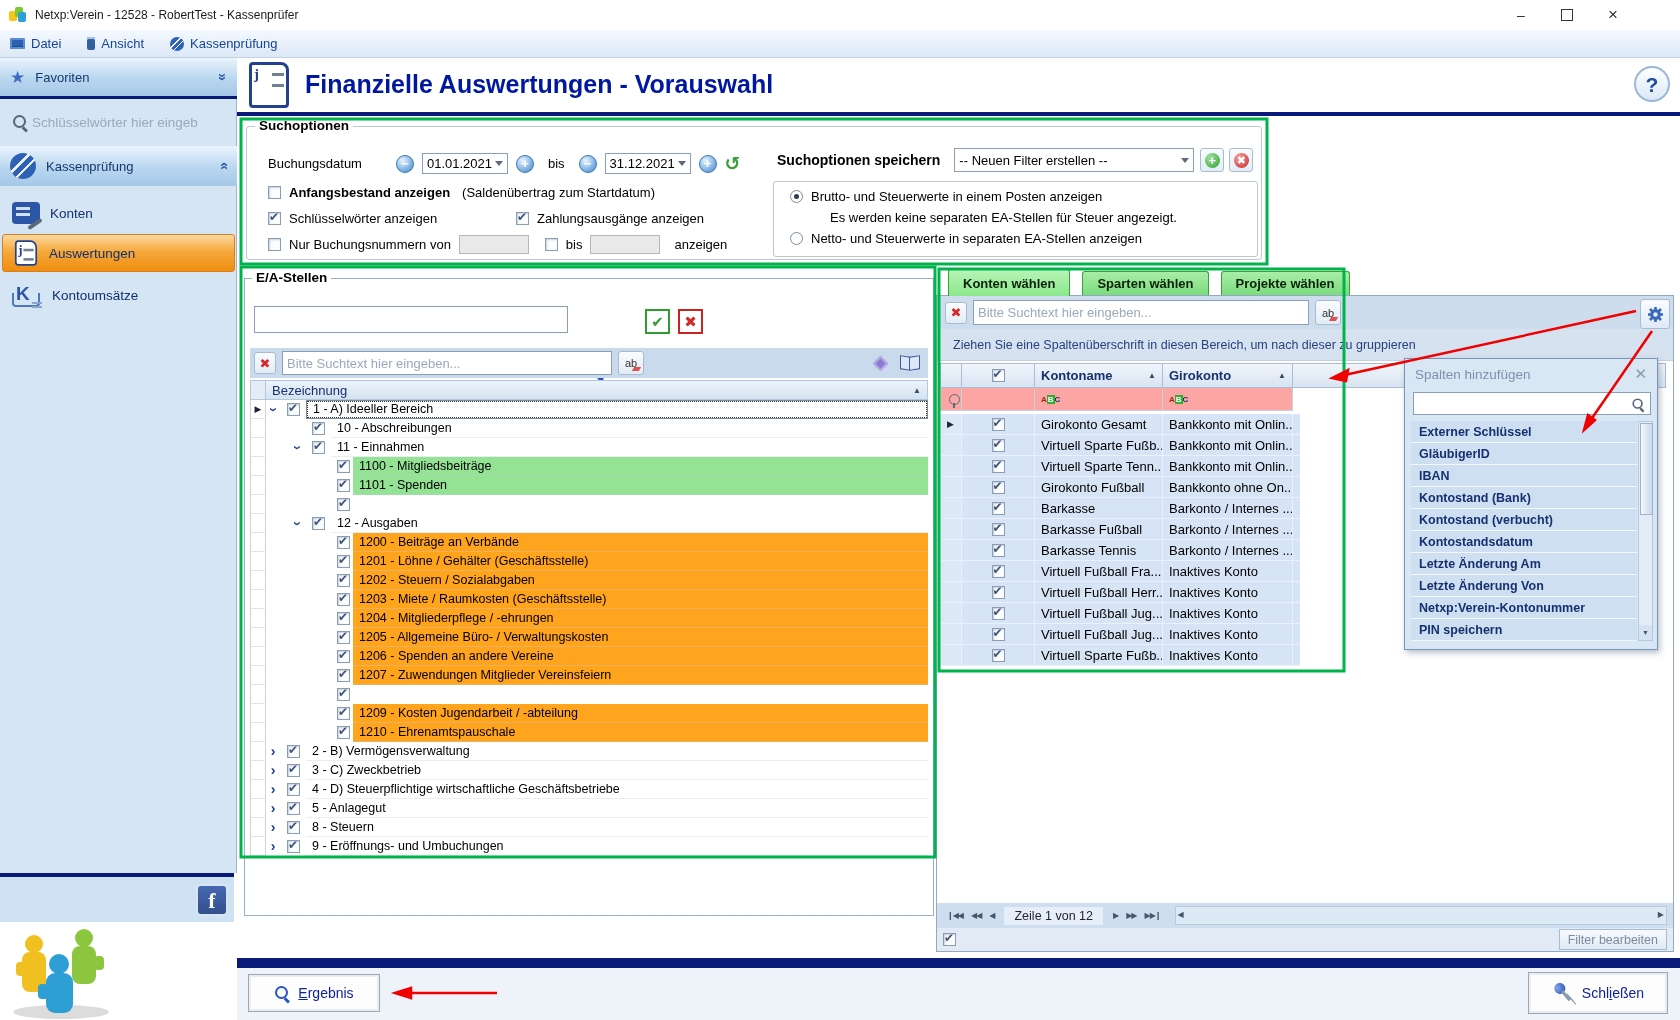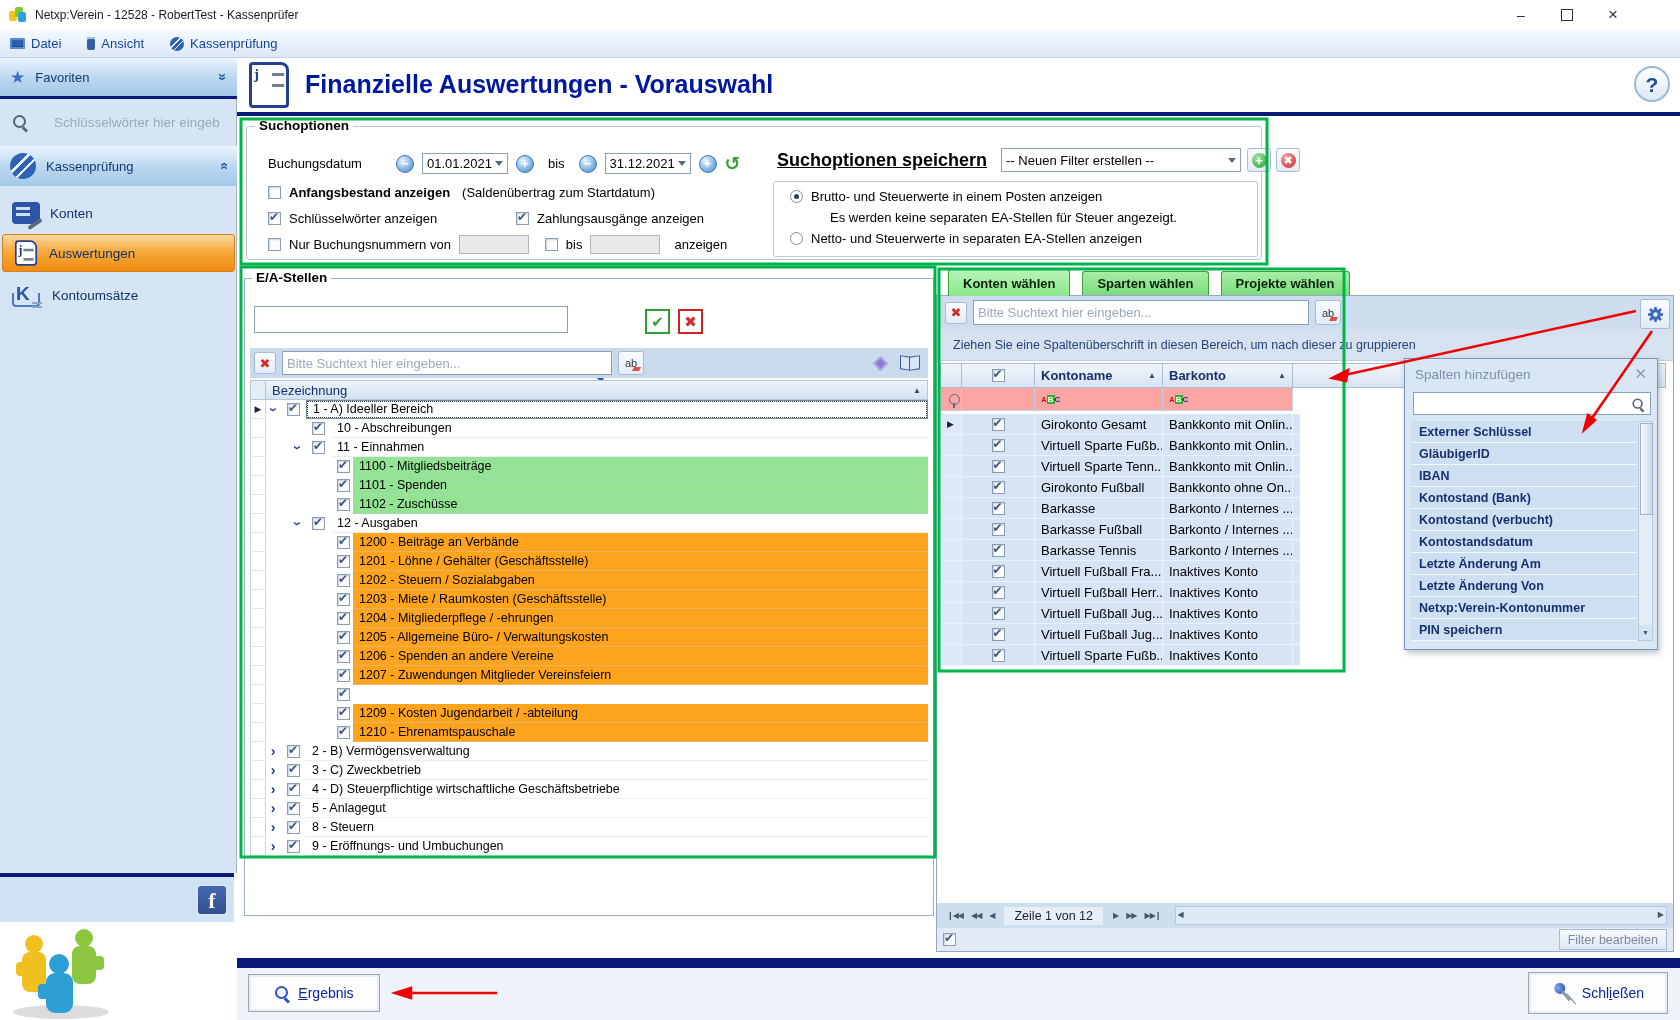--- a/index.html
+++ b/index.html
@@ -24,21 +24,21 @@
   .mi-ansicht{width:8px;height:13px;background:#35609f;border-radius:2px;box-shadow:inset 0 2px 0 #a9c4e4;}
   .mi-kass{width:14px;height:14px;border-radius:50%;background:linear-gradient(135deg,#2e62b4 0%,#2e62b4 38%,#fff 38%,#fff 46%,#2e62b4 46%,#2e62b4 58%,#fff 58%,#fff 64%,#2e62b4 64%);}
   
   .sidebar{left:0;top:58px;width:237px;height:815px;background:#d6e5f4;border-right:1px solid #9eb5cd;box-sizing:border-box;}
   .side-hdr{position:absolute;left:0;width:237px;height:38px;background:linear-gradient(#eaf4fd,#b9d6ef 55%,#a5c8e8);display:flex;align-items:center;padding:0 10px;box-sizing:border-box;color:#123a6e;}
   .side-hdr .lbl{margin-left:10px;}
   .chev-dd{margin-left:auto;color:#2a5aa8;font-weight:bold;display:inline-block;transform:rotate(90deg);font-size:14px;}
   .chev-up{margin-left:auto;color:#2a5aa8;font-weight:bold;display:inline-block;transform:rotate(-90deg);font-size:14px;}
   .star{color:#3c6cc4;font-size:17px;}
   .navline{position:absolute;left:0;width:237px;height:3px;background:#0a1a7a;}
-  .side-search{position:absolute;left:0;top:46px;width:237px;height:36px;display:flex;align-items:center;padding-left:12px;box-sizing:border-box;gap:26px;}
+  .side-search{position:absolute;left:0;top:46px;width:237px;height:36px;display:flex;align-items:center;padding-left:12px;box-sizing:border-box;gap:4px;}
   .side-search .ph{color:#9aa9bb;font-size:13.5px;}
   .kass-ico{width:26px;height:26px;border-radius:50%;background:linear-gradient(135deg,#2e62b4 0%,#2e62b4 36%,#e8f0fa 36%,#e8f0fa 44%,#2e62b4 44%,#2e62b4 56%,#e8f0fa 56%,#e8f0fa 62%,#2e62b4 62%);}
   .side-item{position:absolute;left:2px;width:233px;height:38px;display:flex;align-items:center;gap:10px;padding-left:10px;box-sizing:border-box;color:#10306e;font-size:13.5px;}
   .side-item.active{background:linear-gradient(#fbd9a2,#f6a93c 45%,#ef8d10);border:1px solid #d87f1e;border-radius:3px;}
   .icon-doc{width:26px;height:30px;position:relative;background:#fff;border:2px solid #23418f;border-radius:4px 8px 4px 4px;box-sizing:border-box;}
   .icon-doc:before{content:"j";position:absolute;left:2px;top:1px;color:#23418f;font-weight:bold;font-size:15px;font-family:"Liberation Serif",serif;}
   .icon-doc:after{content:"";position:absolute;right:2px;top:8px;width:12px;height:8px;border-top:3px solid #6e7f96;border-bottom:3px solid #6e7f96;}
   .icon-konten{width:28px;height:22px;position:relative;background:#2c55a8;border-radius:4px;}
   .icon-konten:before{content:"";position:absolute;left:4px;top:5px;width:14px;height:3px;background:#cfe0f4;box-shadow:0 6px 0 #cfe0f4;}
   .icon-konten:after{content:"";position:absolute;right:-3px;bottom:-2px;width:16px;height:4px;background:#5a6a7e;transform:rotate(-35deg);border-radius:2px;}
@@ -281,21 +281,21 @@
 <div class="abs" style="left:268px;top:235px;display:flex;align-items:center;gap:8px;">
   <span class="cb"></span>
   <span>Nur Buchungsnummern von</span>
   <span class="txtin disabled" style="width:70px;height:19px;"></span>
   <span class="cb" style="margin-left:8px;"></span>
   <span>bis</span>
   <span class="txtin disabled" style="width:70px;height:19px;"></span>
   <span style="margin-left:6px;">anzeigen</span>
 </div>
 <div class="abs" style="left:777px;top:148px;display:flex;align-items:center;">
-  <b style="font-size:18px;text-decoration:underline;">Suchoptionen speichern</b>
+  <b style="font-size:14px;">Suchoptionen speichern</b>
   <span class="txtin" style="width:240px;height:24px;margin-left:14px;">
       <span>-- Neuen Filter erstellen --</span>
       <span class="ddarrow"></span>
     </span>
   <span class="smallbtn" style="width:24px;height:24px;margin-left:6px;">
       <span class="plus-ball">+</span>
     </span>
   <span class="smallbtn" style="width:24px;height:24px;margin-left:5px;">
       <span class="x-ball">✖</span>
     </span>
@@ -365,21 +365,20 @@
       <span class="tr-label green" style="left: 103px; width: 575px;">1100 - Mitgliedsbeiträge</span>
     </div>
     <div class="tree-row">
       <span class="tr-ind"></span>
       <span class="cb checked tr-cb" style="left: 87px;"></span>
       <span class="tr-label green" style="left: 103px; width: 575px;">1101 - Spenden</span>
     </div>
     <div class="tree-row">
       <span class="tr-ind"></span>
       <span class="cb checked tr-cb" style="left: 87px;"></span>
-      <span class="tr-label green" style="left: 103px; width: 575px;">1102 - Zuschüsse</span>
     </div>
     <div class="tree-row">
       <span class="tr-ind"></span>
       <span class="tr-arrow open" style="left: 40px;">›</span>
       <span class="cb checked tr-cb" style="left: 62px;"></span>
       <span class="tr-label" style="left: 81px; width: 597px;">12 - Ausgaben</span>
     </div>
     <div class="tree-row">
       <span class="tr-ind"></span>
       <span class="cb checked tr-cb" style="left: 87px;"></span>
@@ -493,21 +492,21 @@
 <div class="abs rp-hdr">
   <span class="col first" style="width:22px;"></span>
   <span class="col" style="width:73px;justify-content:center;">
       <span class="cb checked"></span>
     </span>
   <span class="col" style="width:128px;">
       <span>Kontoname</span>
       <span class="sort-asc">▲</span>
     </span>
   <span class="col" style="width:130px;">
-      <span>Barkonto</span>
+      <span>Girokonto</span>
       <span class="sort-asc">▲</span>
     </span>
   <span class="col" style="width:373px;"></span>
 </div>
 <div class="abs rp-autofilter">
   <span class="af-cell first" style="width:22px;">
       <span class="pinico"></span>
     </span>
   <span class="af-cell" style="width:73px;"></span>
   <span class="af-cell" style="width:128px;">

